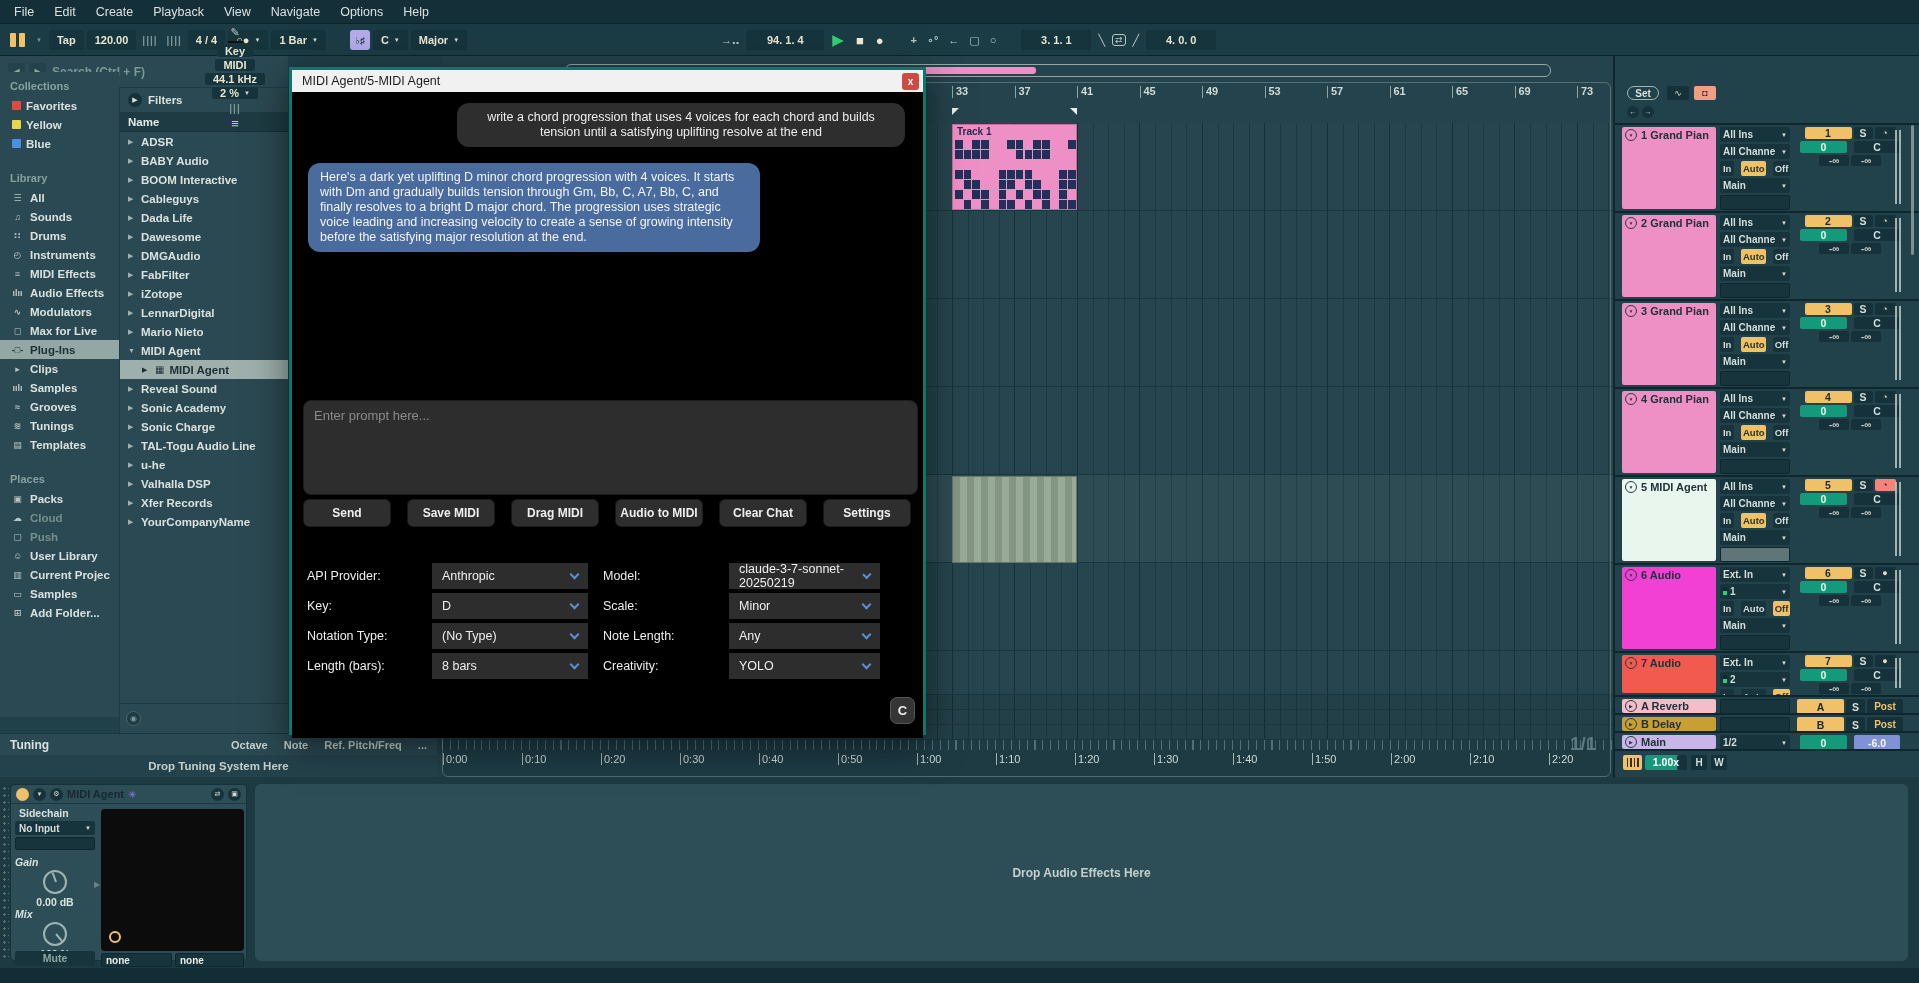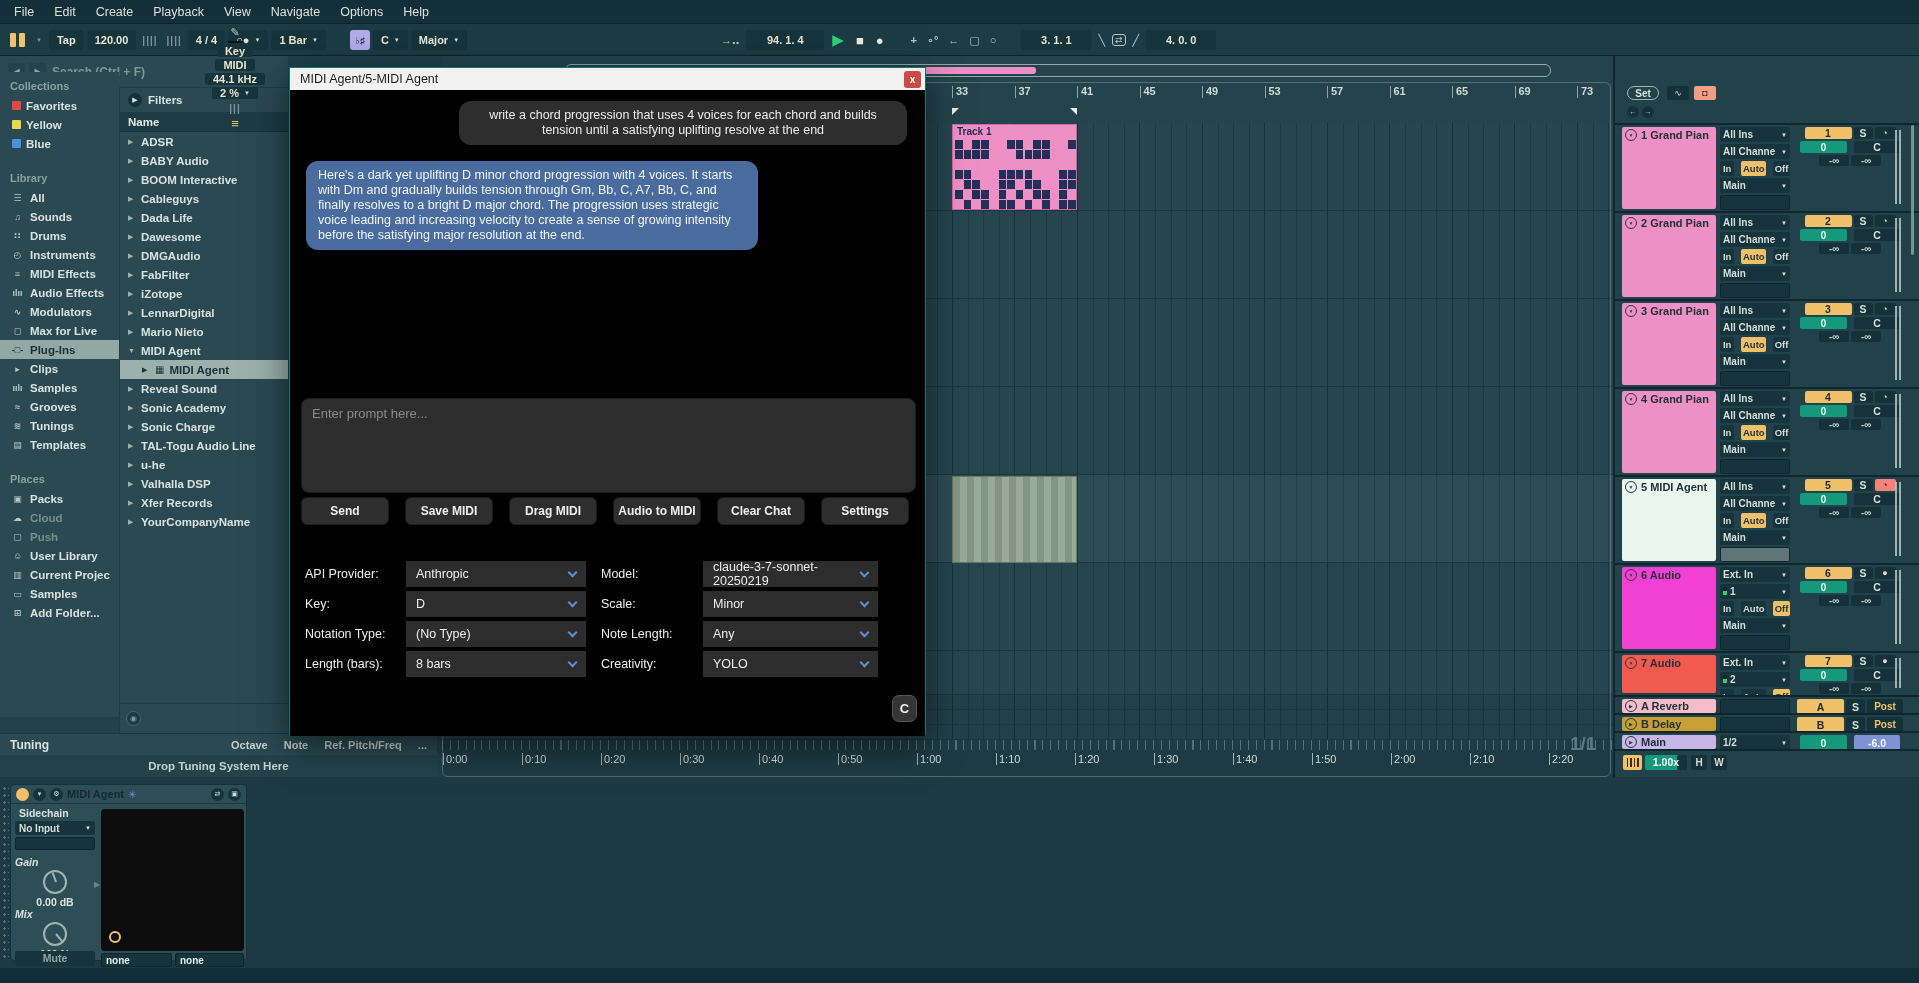--- a/index.html
+++ b/index.html
@@ -164,41 +164,41 @@
               background-size:14px 9px; background-repeat:no-repeat; background-position:2px 3px;}
   .speed-box { position:absolute; left:30px; top:4px; width:42px; height:15px; background:#15323a; border-radius:2px;
                color:#fff; font-size:10.5px; font-weight:bold; text-align:center; line-height:15px;
                box-shadow:inset 32px 0 0 #14997a; }
   .hw-btn { position:absolute; top:4px; width:16px; height:15px; background:#15323a; border-radius:2px;
             color:#d5dedb; font-size:10px; font-weight:bold; text-align:center; line-height:15px; }
   .vscroll { left:1911px; top:125px; width:3px; height:130px; background:#8fa6a4; opacity:.8; border-radius:2px; z-index:2;}
 
   
   .plugin { left:289px; top:67px; width:637px; height:668px; background:#000; z-index:40;
-            box-shadow:0 10px 35px rgba(0,0,0,.55); border:1px solid #0f766e; }
+            box-shadow:0 10px 35px rgba(0,0,0,.55); border:3px solid #0f766e; }
   .pl-title { height:22px; background:#f1f1f1; display:flex; align-items:center; padding:0 4px 0 10px; }
   .pl-title-text { font-size:12.5px; color:#1c1c1c; flex:1; }
   .pl-close { width:17px; height:17px; background:#cc4b44; border-radius:3px; color:#fff; font-size:10px;
               font-weight:bold; display:flex; align-items:center; justify-content:center; }
   .pl-body { position:relative; height:646px; background:#000; }
   .bubble { position:absolute; border-radius:12px; padding:7px 12px; font-size:12.5px; line-height:1.2; }
   .bubble.user { right:18px; top:11px; width:448px; background:#2e2e2e; color:#ececec; text-align:center; }
   .bubble.ai { left:16px; top:71px; width:452px; background:#4a6b9d; color:#f2f5f9; }
   .prompt { position:absolute; left:11px; top:308px; width:615px; height:95px; background:#2d2d2d;
             border:1px solid #1d1d1d; border-radius:8px; color:#ddd; font-size:13px; padding:7px 10px;
             resize:none; font-family:inherit; }
   .prompt::placeholder { color:#8a8a8a; }
   .btn-row { position:absolute; left:11px; top:407px; display:flex; gap:16px; }
   .pl-btn { width:88px; height:28px; background:#2e2e2e; border:1px solid #1a1a1a; border-radius:6px;
             color:#eee; font-size:12px; font-weight:bold; display:flex; align-items:center; justify-content:center;}
   .form { position:absolute; left:15px; top:471px; display:grid;
           grid-template-columns:101px 195px 102px 190px; row-gap:4px; align-items:center; }
   .f-label { font-size:12.5px; color:#eee; }
   .f-select { height:26px; background:#2d2d2d; border-radius:0; color:#eee; font-size:12.5px;
-              display:flex; align-items:center; justify-content:space-between; padding:0 10px; margin-right:15px;}
+              display:flex; align-items:center; justify-content:space-between; padding:0 10px; margin-right:15px;margin-left:24px;}
   .chev { width:7px; height:7px; border-right:2px solid #5b8fd4; border-bottom:2px solid #5b8fd4;
           transform:rotate(45deg); margin-top:-4px; }
   .c-btn { position:absolute; right:8px; bottom:14px; width:25px; height:27px; background:#353535;
            border:1px solid #555; border-radius:7px; color:#eee; font-size:13px; font-weight:bold;
            display:flex; align-items:center; justify-content:center; }
 
   
   .devices { left:0; top:777px; width:1919px; height:191px; background:#1d3a43; z-index:2; }
   .rack-handle { position:absolute; left:2px; top:8px; width:7px; height:176px;
                  background-image:radial-gradient(#5a7077 1px,transparent 1.2px); background-size:5px 7px; }
@@ -1096,14 +1096,17 @@
       <div class="dv-val">100 %</div>
     </div>
     <div class="mute-btn">Mute</div>
     <div class="dev-arrow">▶</div>
     <div class="dev-screen">
       <div class="dev-ring"></div>
     </div>
     <div class="none-box" style="left:90px;width:71px">none</div>
     <div class="none-box" style="left:164px;width:69px">none</div>
   </div>
+  <div class="fx-zone">
+    <span class="fx-hint">Drop Audio Effects Here</span>
+  </div>
 </div>
 <div class="abs bottombar"></div>
 
 </body></html>

